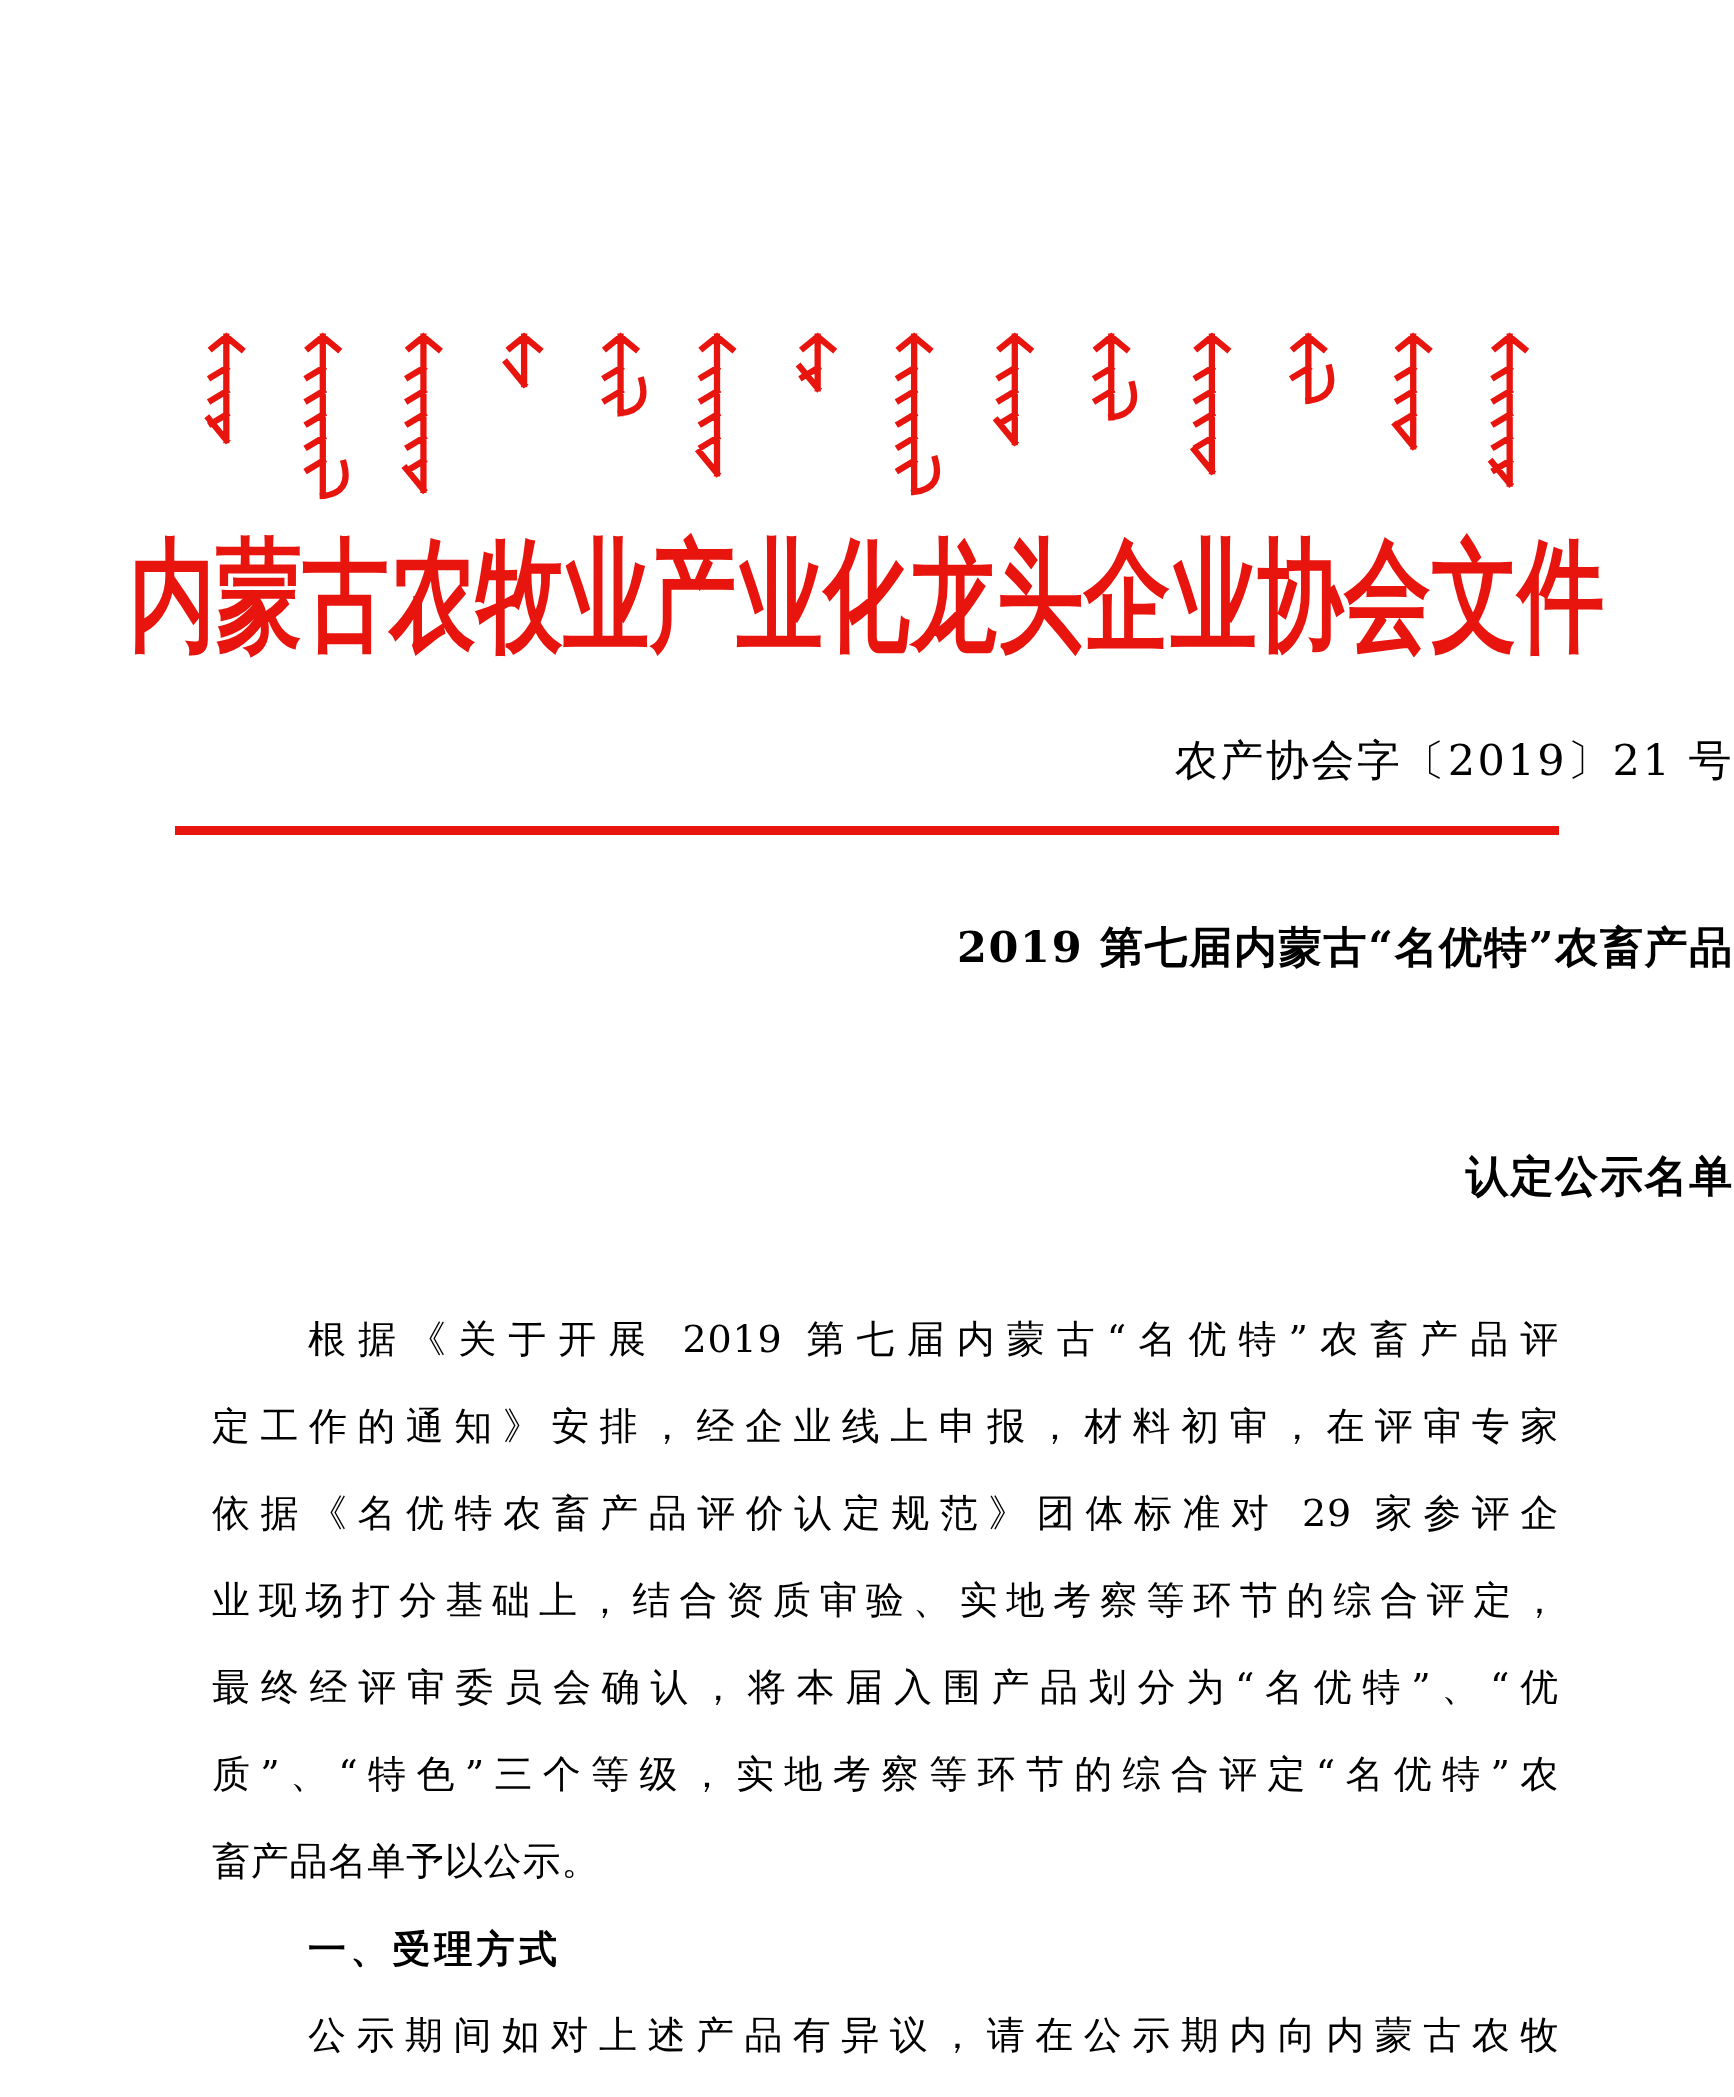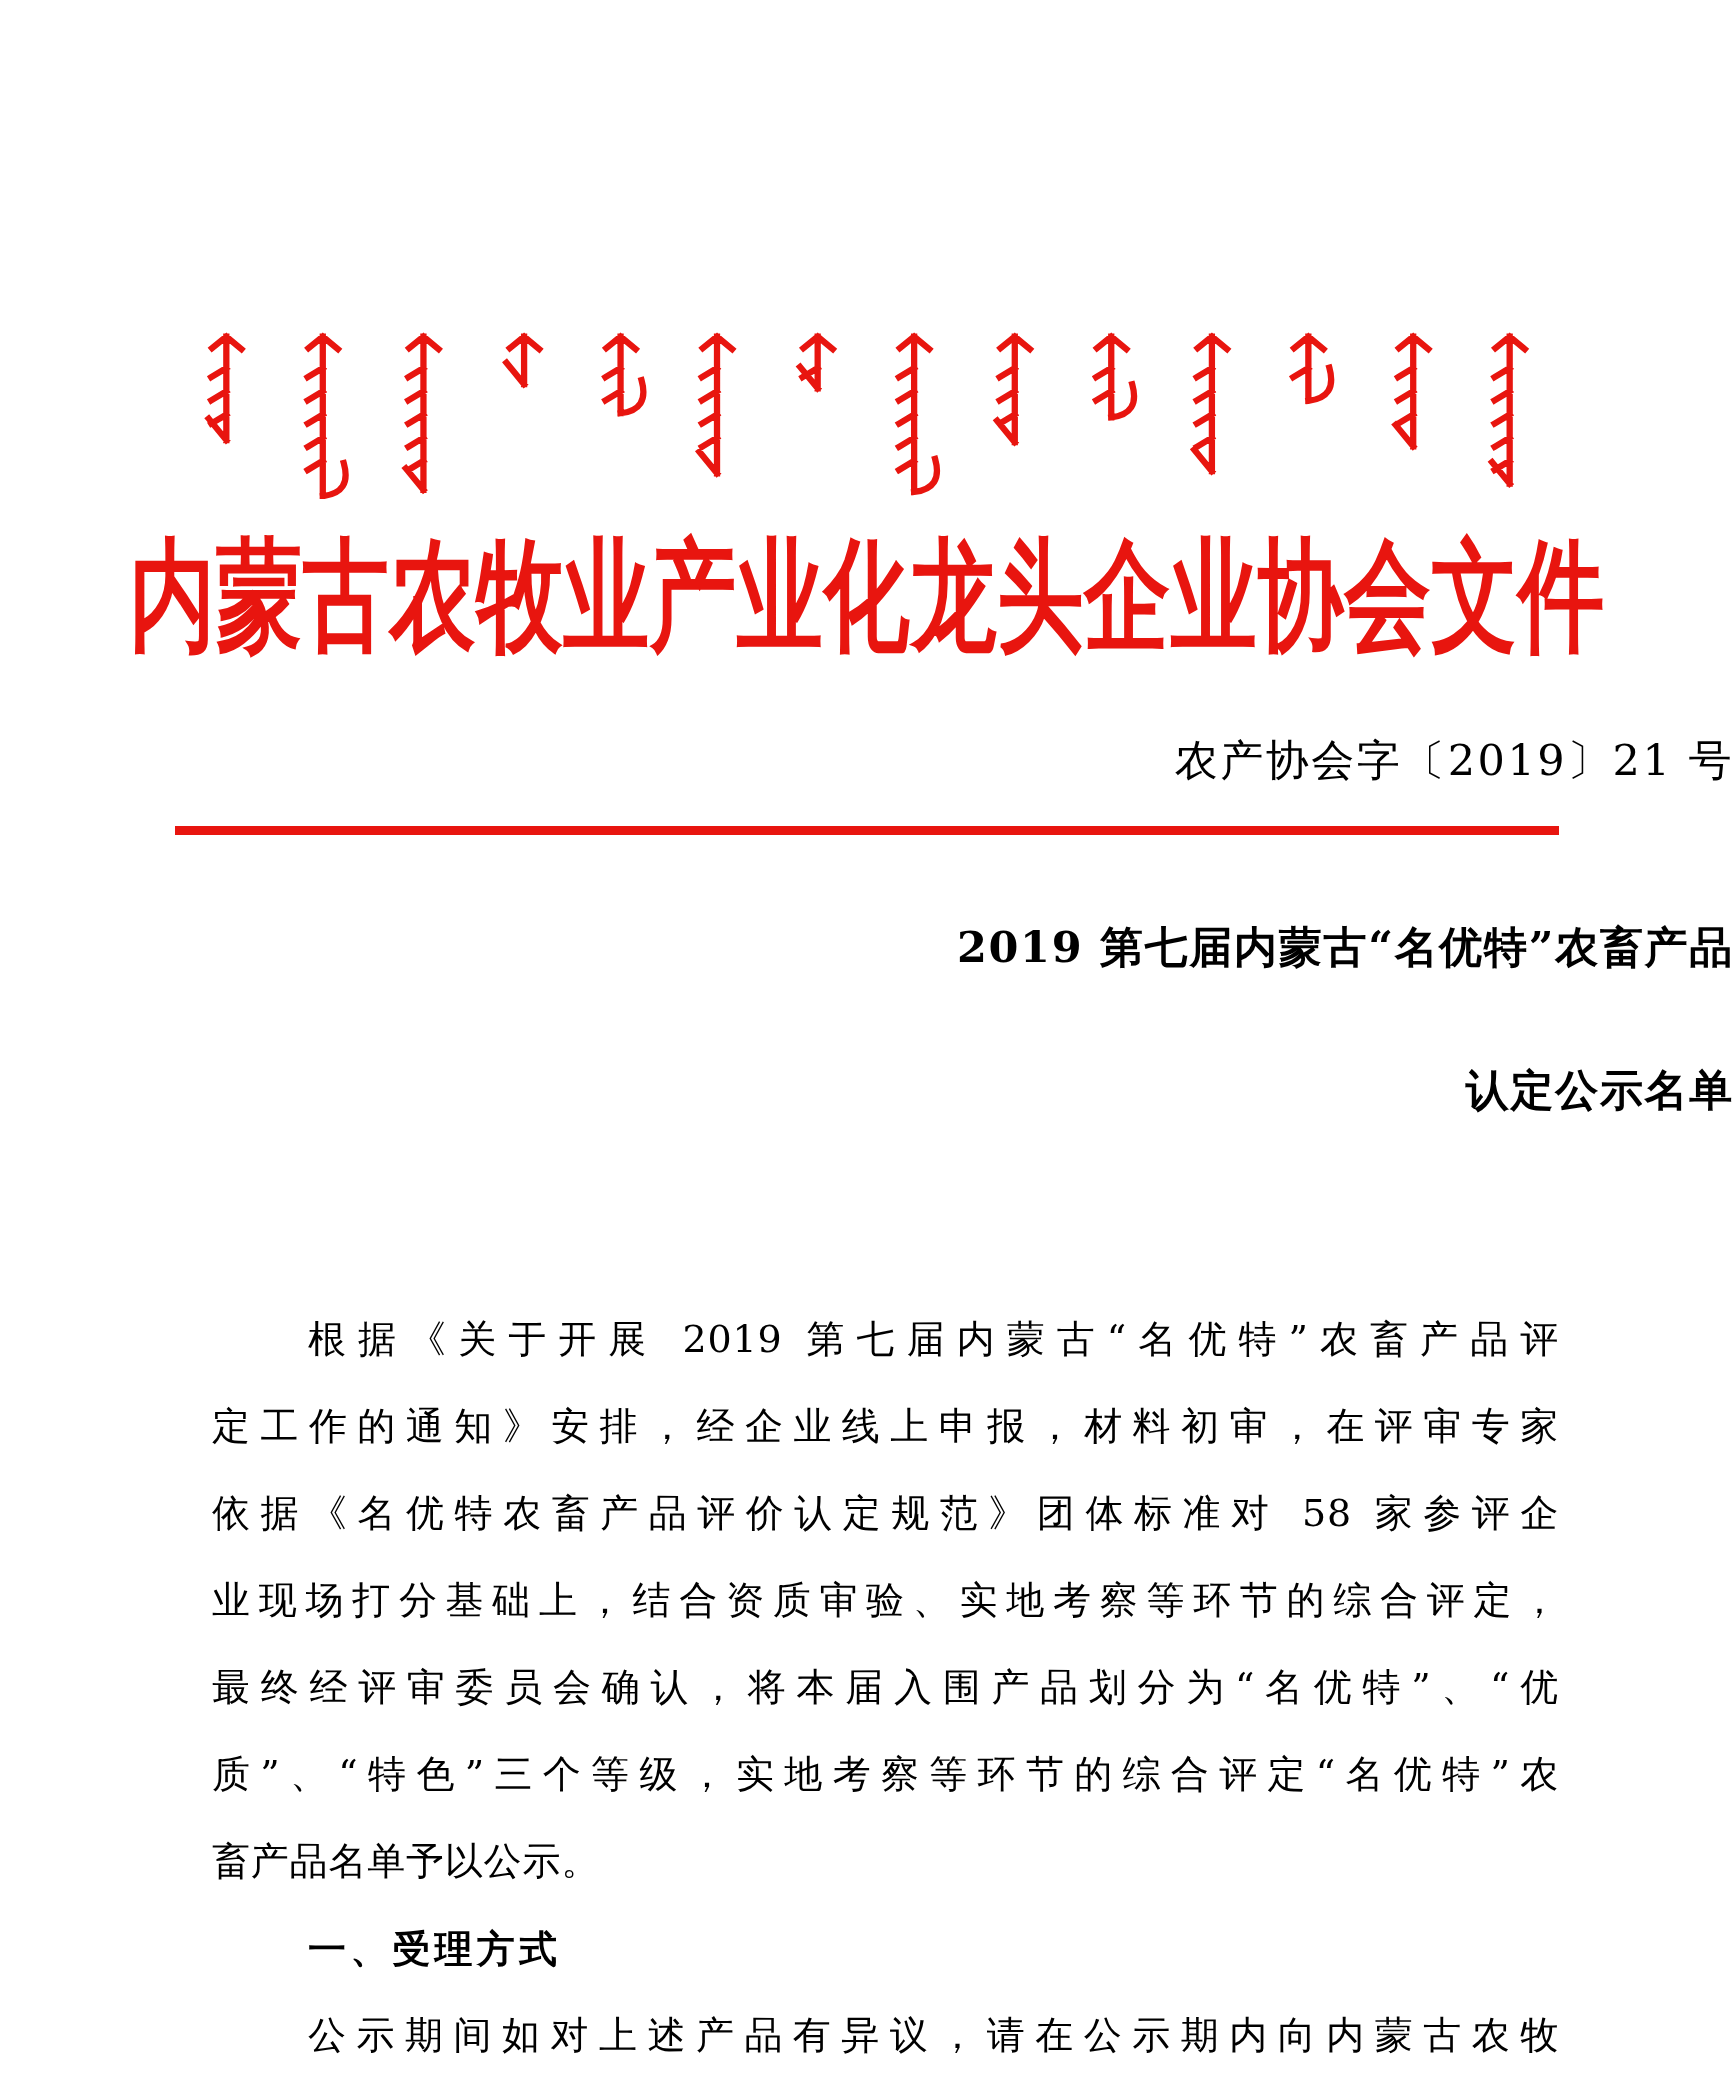--- a/index.html
+++ b/index.html
@@ -48,21 +48,21 @@
     position:absolute;
     left:0;
     width:100%;
     text-align:right;
     font-size:43px;
     font-weight:bold;
     letter-spacing:1.7px;
     white-space:nowrap;
   }
   .doc-title.l1{top:919px;}
-  .doc-title.l2{top:1062px;}
+  .doc-title.l2{top:1148px;}
   .body-block{
     position:absolute;
     left:212px; top:1296px;
     width:1347px;
   }
   .line{
     height:87px;
     line-height:87px;
     font-size:38px;
     letter-spacing:0.8px;
@@ -99,21 +99,21 @@
   <div class="doc-number">农产协会字〔2019〕21 号</div>
 
   <div class="red-rule" style="background: rgb(232, 21, 15);"></div>
 
   <div class="doc-title l1">2019 第七届内蒙古“名优特”农畜产品</div>
   <div class="doc-title l2">认定公示名单</div>
 
   <div class="body-block">
     <div class="line indent">根据《关于开展 2019 第七届内蒙古“名优特”农畜产品评</div>
     <div class="line">定工作的通知》安排，经企业线上申报，材料初审，在评审专家</div>
-    <div class="line">依据《名优特农畜产品评价认定规范》团体标准对 58 家参评企</div>
+    <div class="line">依据《名优特农畜产品评价认定规范》团体标准对 29 家参评企</div>
     <div class="line">业现场打分基础上，结合资质审验、实地考察等环节的综合评定，</div>
     <div class="line">最终经评审委员会确认，将本届入围产品划分为“名优特”、“优</div>
     <div class="line">质”、“特色”三个等级，实地考察等环节的综合评定“名优特”农</div>
     <div class="line lastline">畜产品名单予以公示。</div>
     <div class="line heading indent">一、受理方式</div>
     <div class="line indent">公示期间如对上述产品有异议，请在公示期内向内蒙古农牧</div>
     <div class="line lastline">业产业化龙头企业协会秘书处反映情况。</div>
   </div>
 
 </div>

